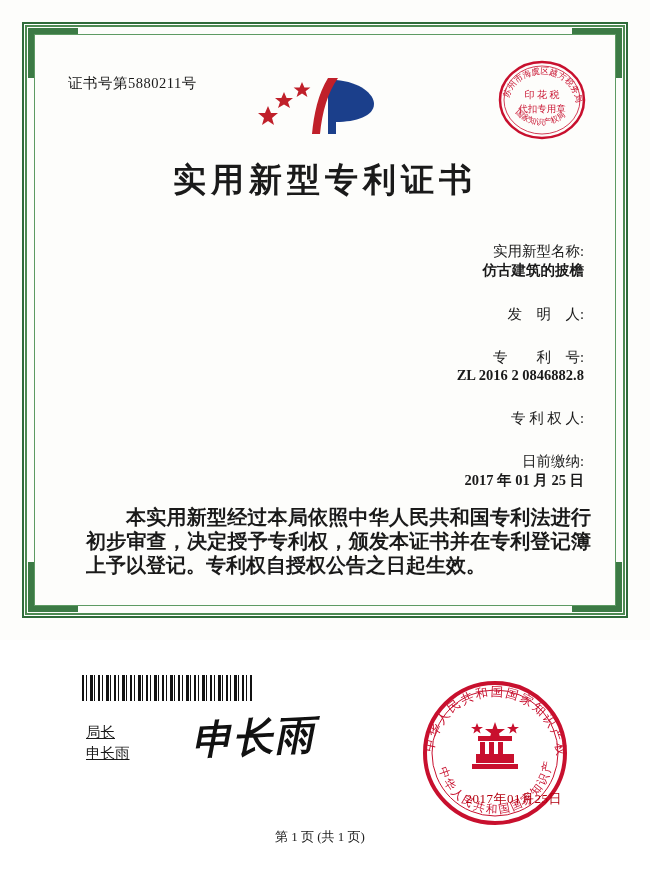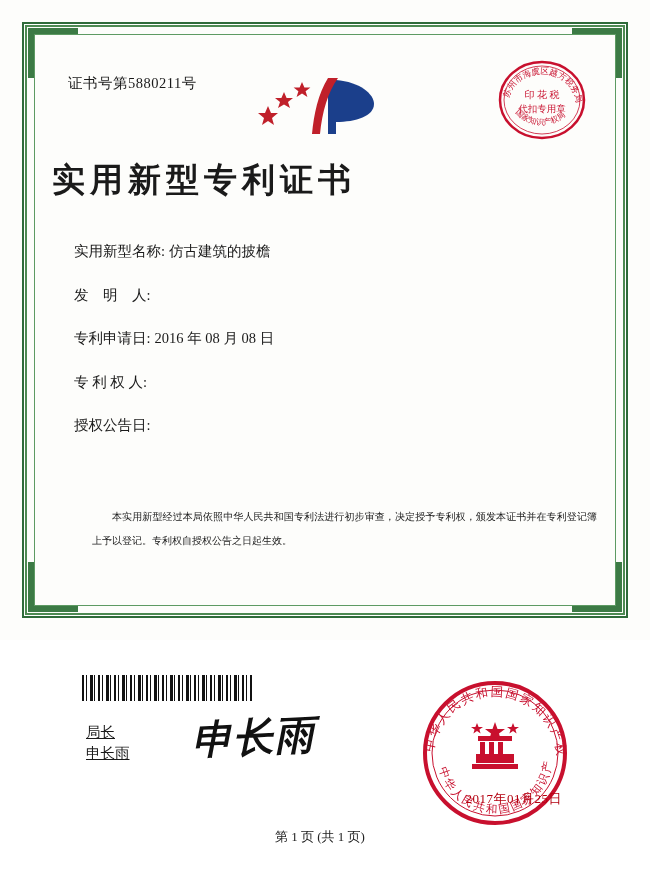--- a/index.html
+++ b/index.html
@@ -77,56 +77,60 @@
   .seal-top {
     position: absolute;
     right: 10px; top: 4px;
     width: 92px; height: 92px;
   }
 
   .title {
     position: absolute;
     left: 0; right: 0;
     top: 108px;
+    text-align: center;
     font-size: 33px;
     font-weight: bold;
     letter-spacing: 5px;
     font-family: "Liberation Serif", "DejaVu Serif", serif;
   }
 
   
   .fields {
     position: absolute;
     left: 22px;
     top: 192px;
     width: 510px;
     font-size: 14.5px;
   }
   .field-row {
     display: flex;
     align-items: flex-end;
     margin-bottom: 24.5px;
+    flex-direction: column;
   }
   .field-label {
     white-space: pre;
     flex: 0 0 auto;
   }
   .field-value {
     margin-left: 4px;
+    font-weight: bold;
   }
 
   
   .paras {
     position: absolute;
-    left: 40px;
+    left: 34px;
     top: 455px;
     width: 505px;
-    font-size: 10px;
+    font-size: 20px;
     line-height: 24px;
     text-align: justify;
+    font-weight: bold;
   }
   .para { text-indent: 2em; margin: 0 0 1px 0; }
 
   
   .barcode {
     position: absolute;
     left: 30px;
     top: 625px;
     width: 170px;
     height: 26px;
@@ -236,28 +240,29 @@
 
     <div class="fields">
       <div class="field-row">
         <span class="field-label">实用新型名称:</span>
         <span class="field-value">仿古建筑的披檐</span>
       </div>
       <div class="field-row">
         <span class="field-label">发　明　人:</span>
       </div>
       <div class="field-row">
-        <span class="field-label">专利申请日:</span>
-        <span class="field-value">2016 年 08 月 08 日</span>
+        <span class="field-label">专　　利　号:</span>
+        <span class="field-value">ZL 2016 2 0846882.8</span>
       </div>
       <div class="field-row">
         <span class="field-label">专 利 权 人:</span>
       </div>
       <div class="field-row">
-        <span class="field-label">授权公告日:</span>
+        <span class="field-label">日前缴纳:</span>
+        <span class="field-value">2017 年 01 月 25 日</span>
       </div>
     </div>
 
     <div class="paras">
       <p class="para">本实用新型经过本局依照中华人民共和国专利法进行初步审查，决定授予专利权，颁发本证书并在专利登记簿上予以登记。专利权自授权公告之日起生效。</p>
     </div>
 
     <div class="barcode"></div>
 
     <div class="sign-label">

